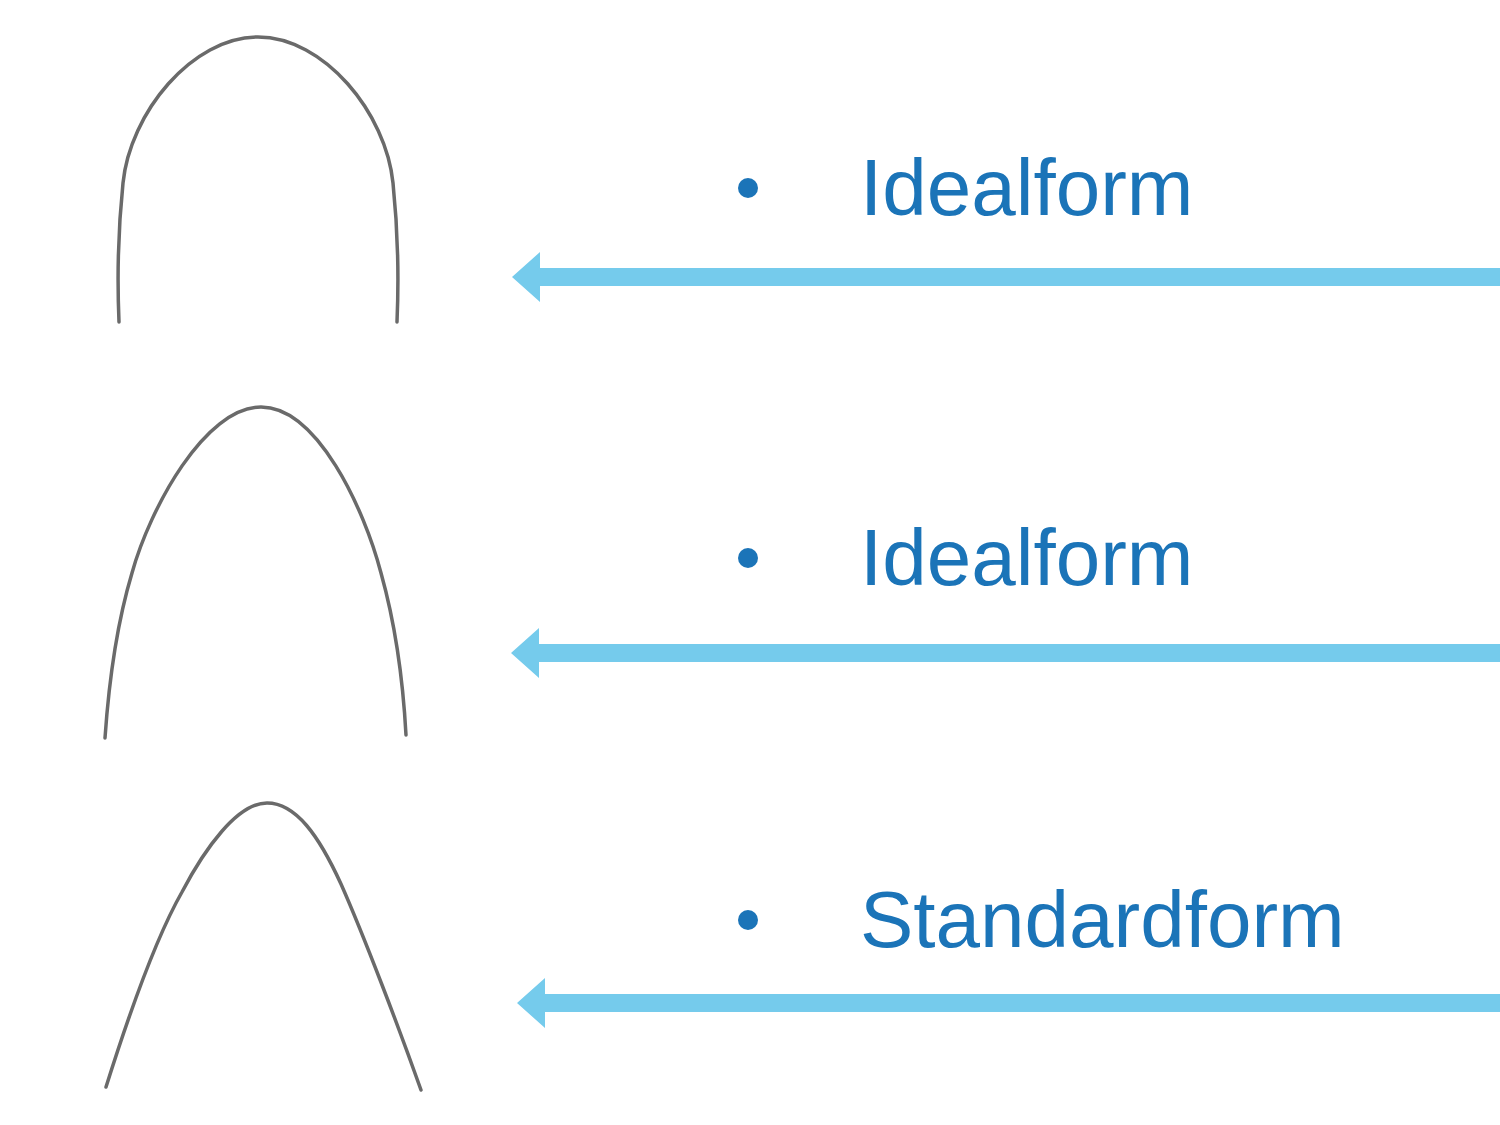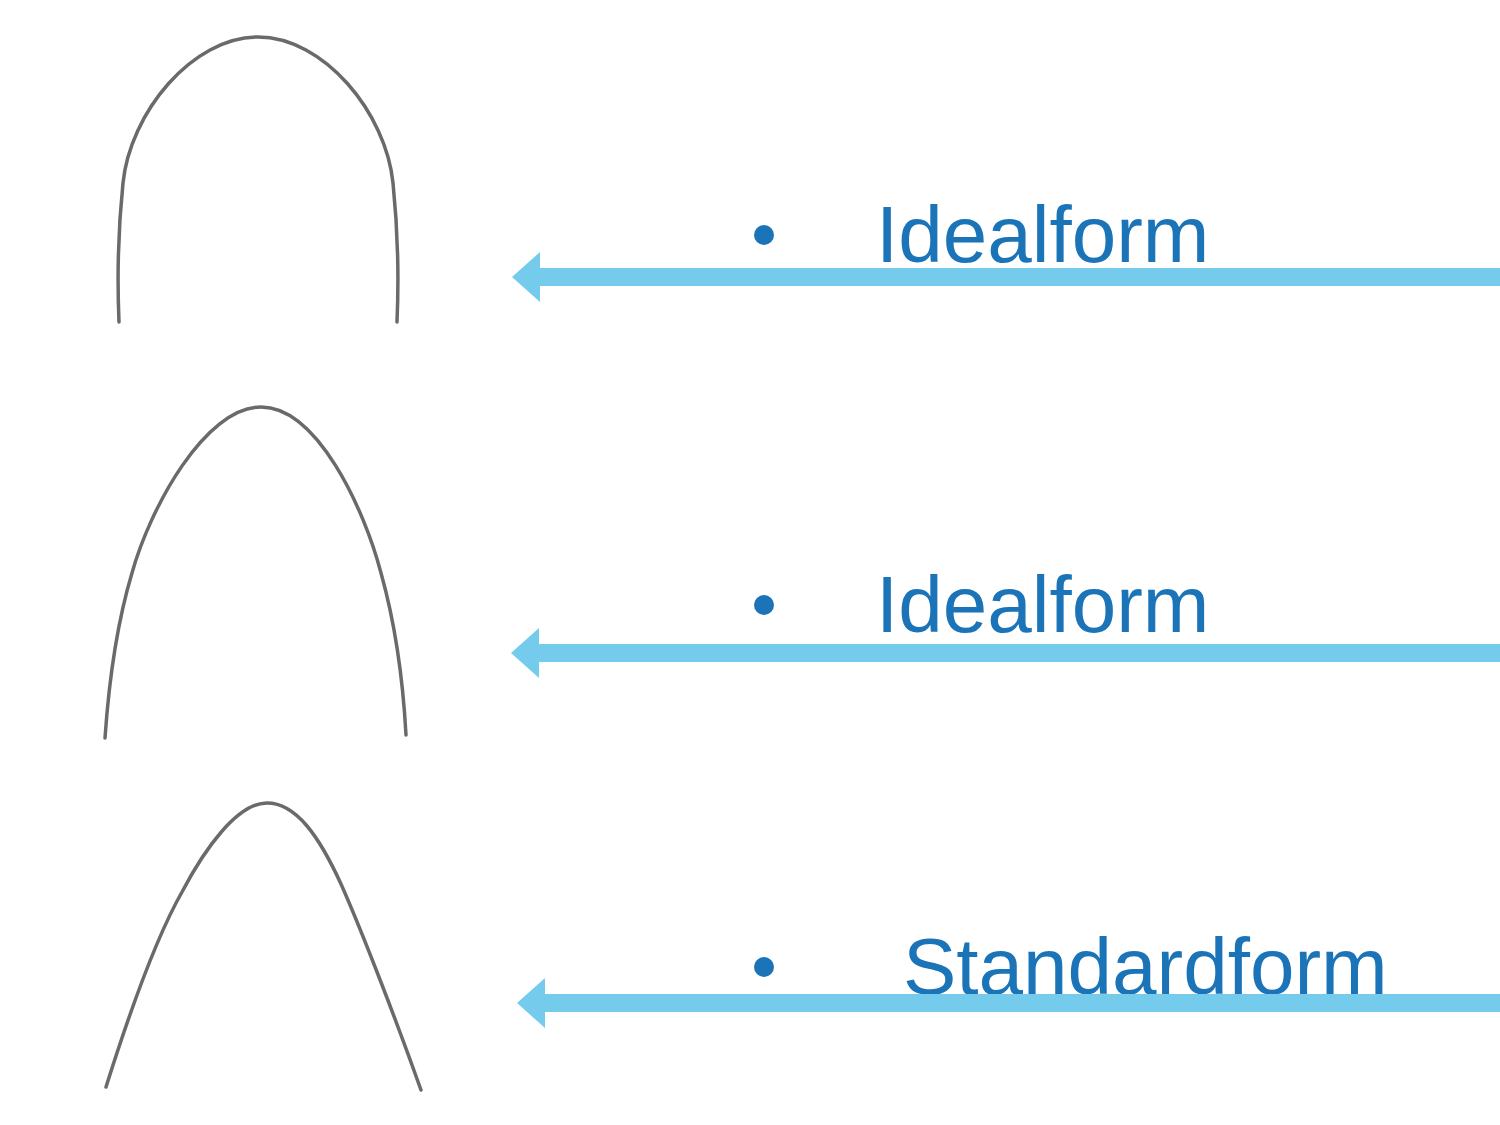--- a/index.html
+++ b/index.html
@@ -30,29 +30,28 @@
     stroke-width: 3.5;
     stroke-linecap: round;
   }
   .arch-1 { left: 116px; top: 33px;  width: 286px; height: 292px; }
   .arch-2 { left: 103px; top: 403px; width: 306px; height: 338px; }
   .arch-3 { left: 103px; top: 796px; width: 322px; height: 298px; }
 
   
   .label-row {
     position: absolute;
-    left: 754px;
+    left: 738px;
     display: flex;
     align-items: center;
     white-space: nowrap;
-    margin-top: 47px;
   }
   .label-row-1 { top: 148px; }
   .label-row-2 { top: 518px; }
-  .label-row-3 { top: 880px; gap: 27px; }
+  .label-row-3 { top: 880px; }
   .bullet {
     width: 20px;
     height: 20px;
     border-radius: 50%;
     background: var(--color-label);
     margin-right: 102px;
     flex: none;
   }
   .label-text {
     font-size: 80px;

